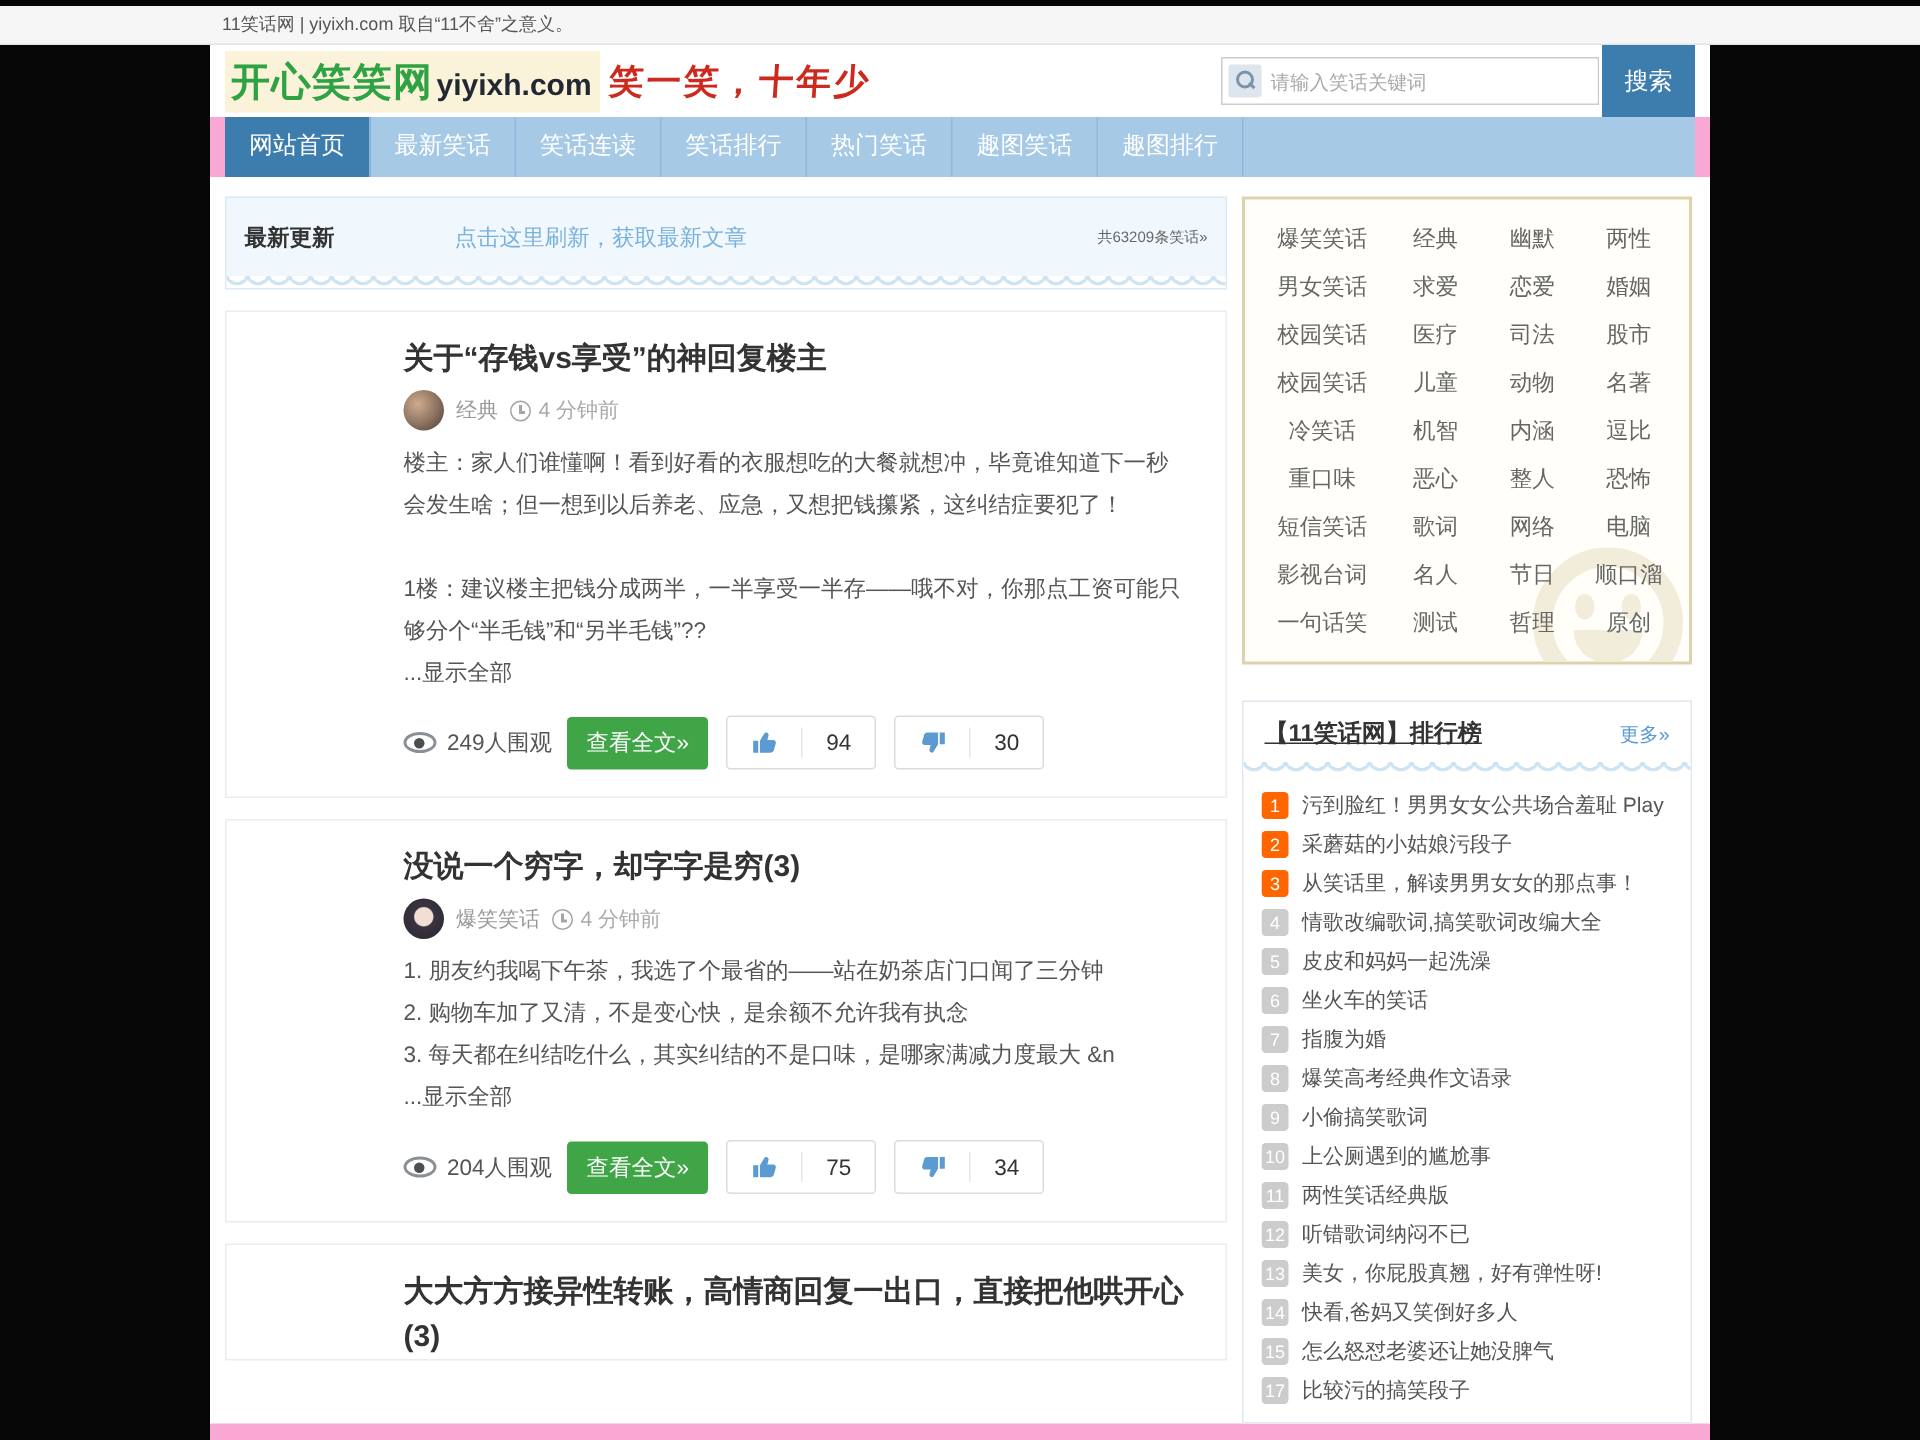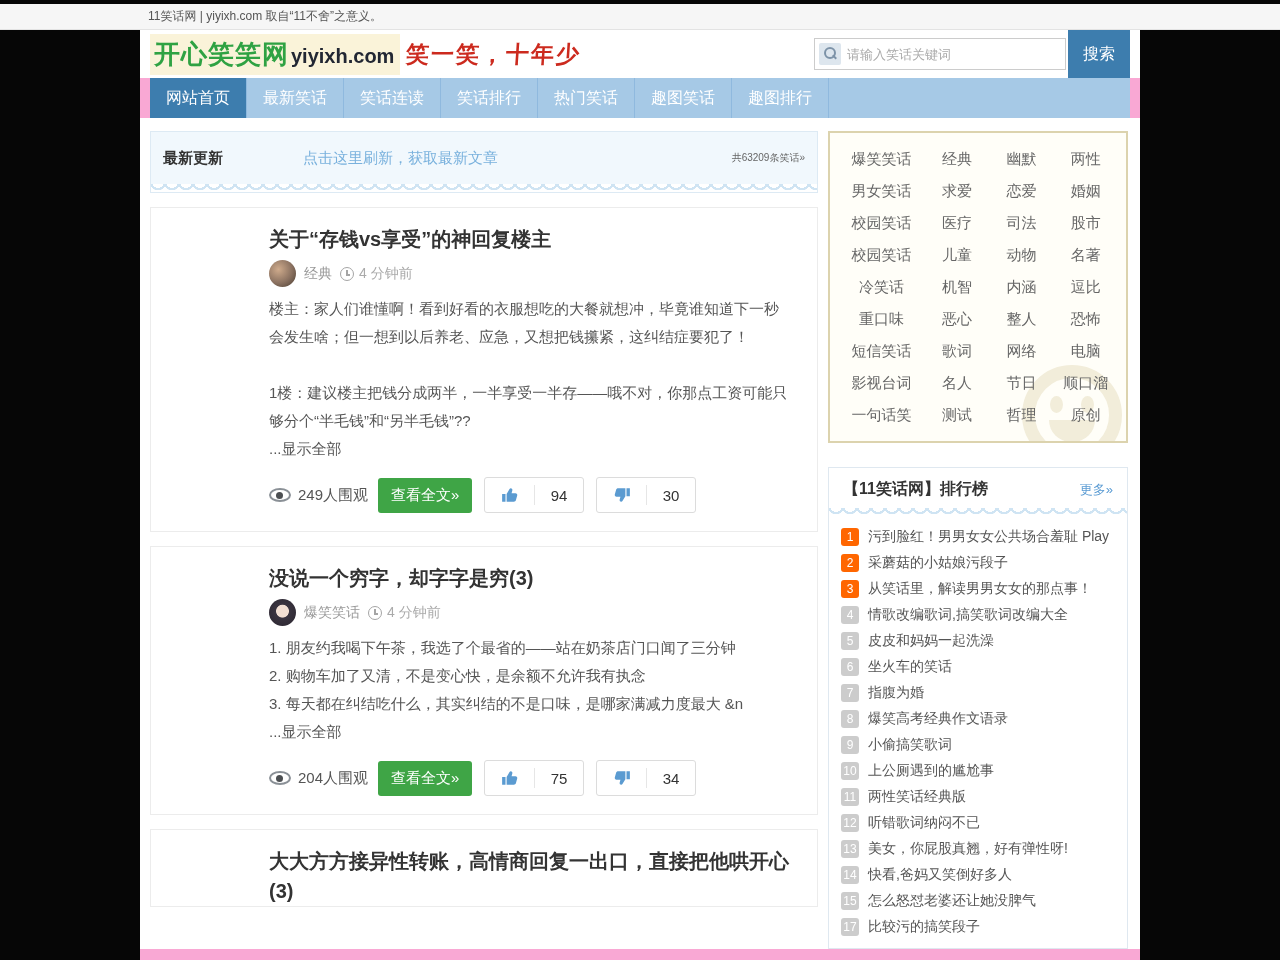--- a/index.html
+++ b/index.html
@@ -84,21 +84,21 @@
     position:relative; overflow:hidden; }
   .cat-link { font-size:15px; color:#666; cursor:pointer; text-decoration:none; position:relative; z-index:1; }
   .smiley { position:absolute; right:4px; bottom:-24px; width:100px; height:100px; border:13px solid #f2edda; border-radius:50%; z-index:0; }
   .smiley-eye { position:absolute; width:13px; height:17px; background:#f2edda; border-radius:50%; top:18px; }
   .smiley-eye.left { left:15px; } .smiley-eye.right { right:15px; }
   .smiley-mouth { position:absolute; left:50%; transform:translateX(-50%); bottom:10px; width:46px; height:22px; border-radius:0 0 46px 46px; background:#f2edda; }
 
   
   .rank-box { margin-top:24px; border:1px solid #dfe8f0; background:#fff; }
   .rank-header { display:flex; align-items:center; padding:11px 14px 8px 14px; }
-  .rank-title { font-size:16px; font-weight:bold; color:#333; }
+  .rank-title { font-size:16px; font-weight:bold; color:#333;text-decoration:underline; }
   .more-link { margin-left:auto; font-size:13px; color:#5a9bd3; cursor:pointer; text-decoration:none; }
   .rank-list { list-style:none; padding:8px 12px; }
   .rank-item { display:flex; align-items:center; height:26px; white-space:nowrap; overflow:hidden; cursor:pointer; }
   .badge { flex:none; width:18px; height:18px; line-height:18px; border-radius:3px; background:#ccc; color:#fff; font-size:12px; text-align:center; margin-right:9px; }
   .badge.hot { background:#f60; }
   .rank-text { font-size:14px; color:#555; }
 </style>
 </head>
 <body>
 

